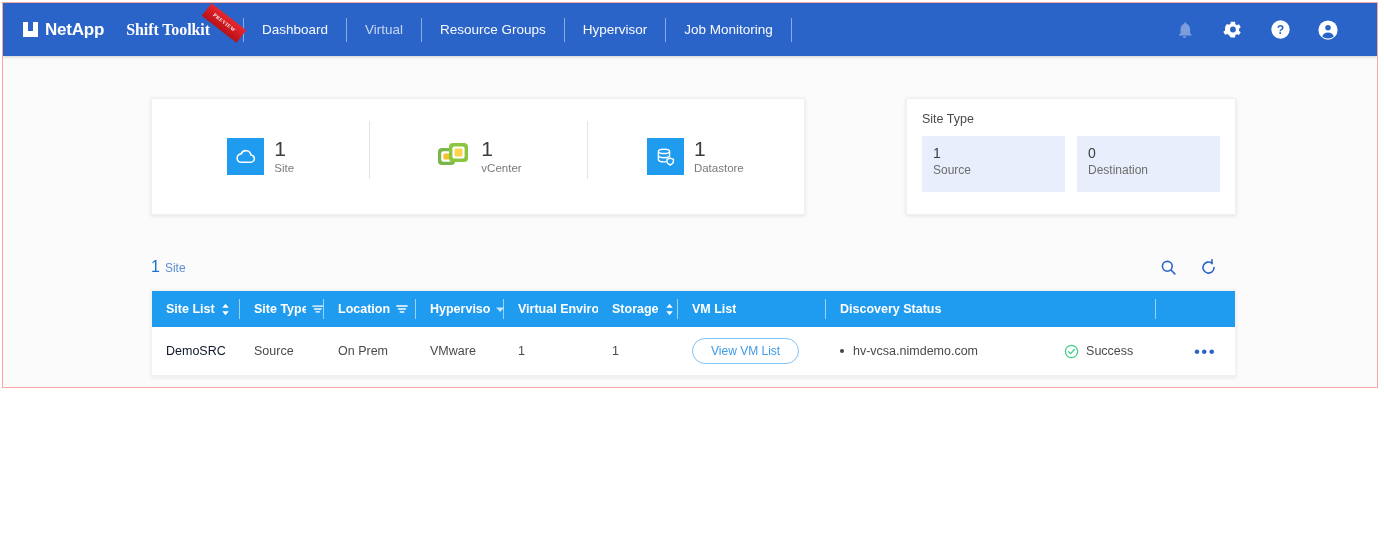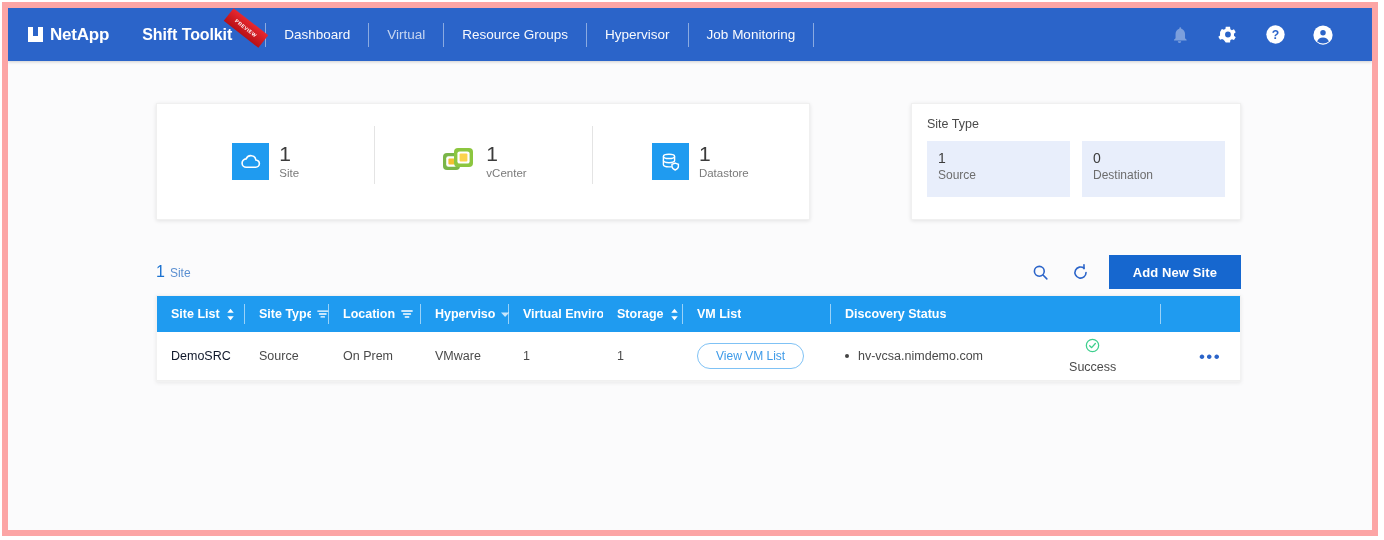--- a/index.html
+++ b/index.html
@@ -15,23 +15,23 @@
     font-family: "Liberation Sans", sans-serif;
     -webkit-font-smoothing: antialiased;
   }
 
   
   .app-frame {
     position: absolute;
     left: 2px;
     top: 2px;
     width: 1376px;
-    height: 534px;
+    height: 386px;
     background: #fafafa;
-    border: 6px solid #fca5a5;
+    border: 1px solid #fca5a5;
     box-sizing: border-box;
     overflow: hidden;
   }
 
   
   .navbar {
     position: absolute;
     left: 0; top: 0;
     width: 100%;
     height: 53px;
@@ -65,21 +65,22 @@
   }
   .brand-text {
     color: #ffffff;
     font-size: 17px;
     font-weight: bold;
     letter-spacing: -0.2px;
   }
   .toolkit-wrap {
     position: relative;
     padding-right: 32px;
-    margin-left: 11px;
+    margin-left: 0;
+    font-family: Liberation Serif, serif;
   }
   .toolkit-title {
     color: #ffffff;
     font-size: 16px;
     font-weight: bold;
     letter-spacing: -0.1px;
     white-space: nowrap;
   }
   .preview-ribbon {
     position: absolute;
@@ -330,21 +331,21 @@
     cursor: pointer;
     white-space: nowrap;
   }
   .bullet-item { display: flex; align-items: center; gap: 9px; }
   .bullet-dot {
     width: 4px; height: 4px;
     background: #444;
     border-radius: 50%;
     flex: 0 0 auto;
   }
-  .status-cell { display: flex; align-items: center; gap: 7px; flex-direction: column; }
+  .status-cell { display: flex; align-items: center; gap: 7px; }
   .kebab {
     color: #2b64c9;
     font-size: 17px;
     letter-spacing: 1.4px;
     cursor: pointer;
     line-height: 1;
   }
 
   
   .c-name     { width: 88px; }
@@ -498,21 +499,20 @@
         </svg>
       </div>
 
       <div class="tb-icon">
         <svg width="19" height="19" viewBox="0 0 24 24" fill="none" stroke="#2b64c9" stroke-width="2" aria-hidden="true">
           <path d="M19 12a7 7 0 1 1-2.6-5.4" stroke-linecap="round"></path>
           <line x1="16.4" y1="2.2" x2="16.4" y2="7.2" stroke-linecap="round"></line>
         </svg>
       </div>
 
-      <button class="btn-primary">Add New Site</button>
     </div>
 
     <div class="table-wrap">
 
       <div class="thead">
 
         <div class="th c-name divider">
           <span class="th-label">Site List</span>
           <svg width="9" height="13" viewBox="0 0 10 14" fill="#ffffff" aria-hidden="true">
             <path d="M5 0.5 L8.6 5 H1.4 Z"></path>

